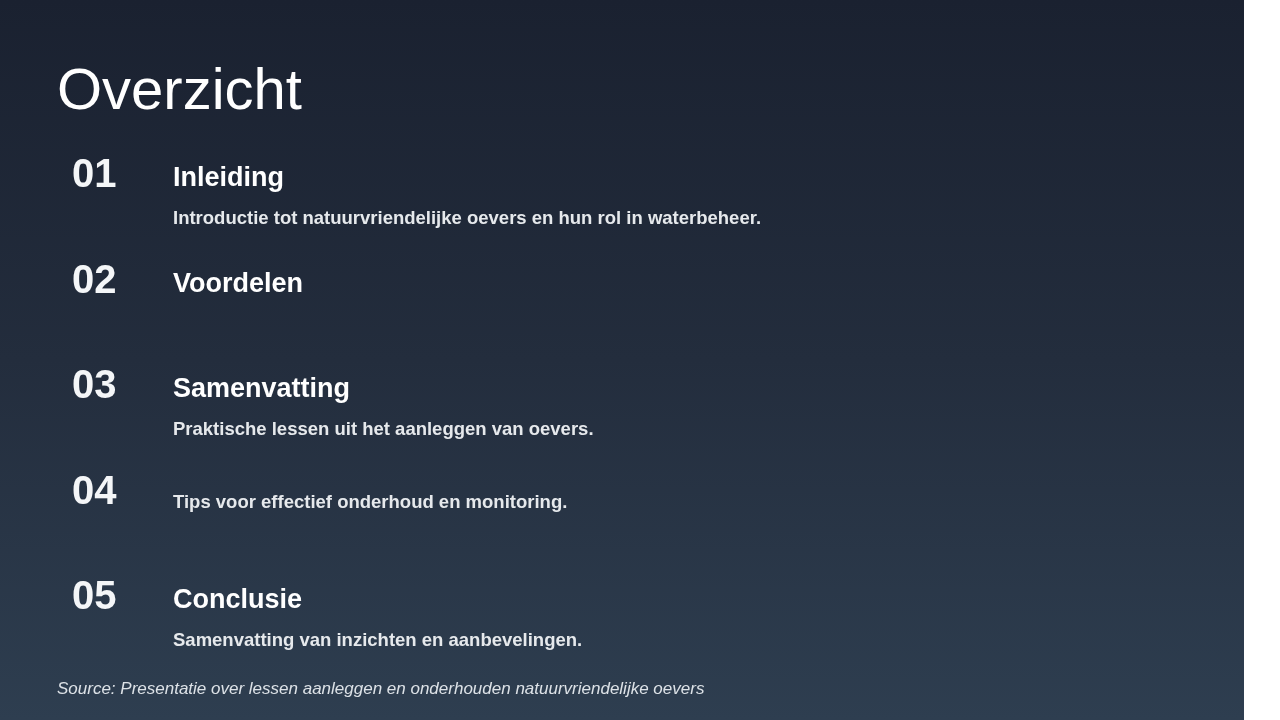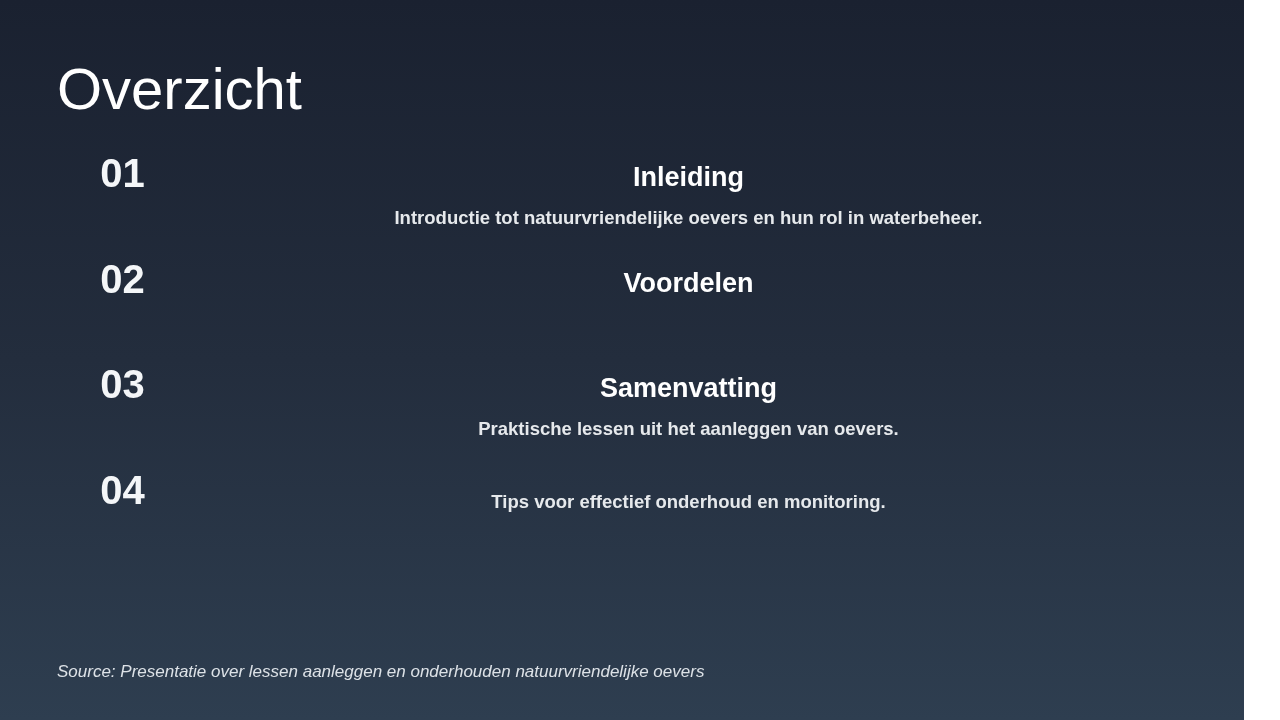--- a/index.html
+++ b/index.html
@@ -34,21 +34,20 @@
     position: absolute;
     left: 72px;
     top: 149px;
     right: 40px;
   }
   .overview-item {
     display: flex;
     align-items: flex-start;
     height: 105.5px;
     box-sizing: border-box;
-    text-align: center;
   }
   .item-number {
     width: 101px;
     flex: 0 0 101px;
     font-size: 40px;
     font-weight: 700;
     line-height: 1.2;
     color: #f4f6f8;
   }
   .item-text {
@@ -65,21 +64,21 @@
   .item-description {
     margin: 13px 0 0 0;
     font-size: 18.5px;
     font-weight: 700;
     line-height: 1.2;
     color: #e6e9ec;
   }
   .source-note {
     position: absolute;
     left: 57px;
-    top: 662px;
+    top: 679px;
     margin: 0;
     font-size: 17px;
     font-style: italic;
     font-weight: 400;
     line-height: 1.2;
     color: #dde2e7;
   }
 </style>
 </head>
 <body>
@@ -113,18 +112,25 @@
       </div>
     </div>
 
     <div class="overview-item">
       <div class="item-number">04</div>
       <div class="item-text">
         <p class="item-description">Tips voor effectief onderhoud en monitoring.</p>
       </div>
     </div>
 
+    <div class="overview-item">
+      <div class="item-number">05</div>
+      <div class="item-text">
+        <h2 class="item-heading">Conclusie</h2>
+        <p class="item-description">Samenvatting van inzichten en aanbevelingen.</p>
+      </div>
+    </div>
 
   </div>
 
   <p class="source-note">Source: Presentatie over lessen aanleggen en onderhouden natuurvriendelijke oevers</p>
 
 </div>
 
 </body></html>

